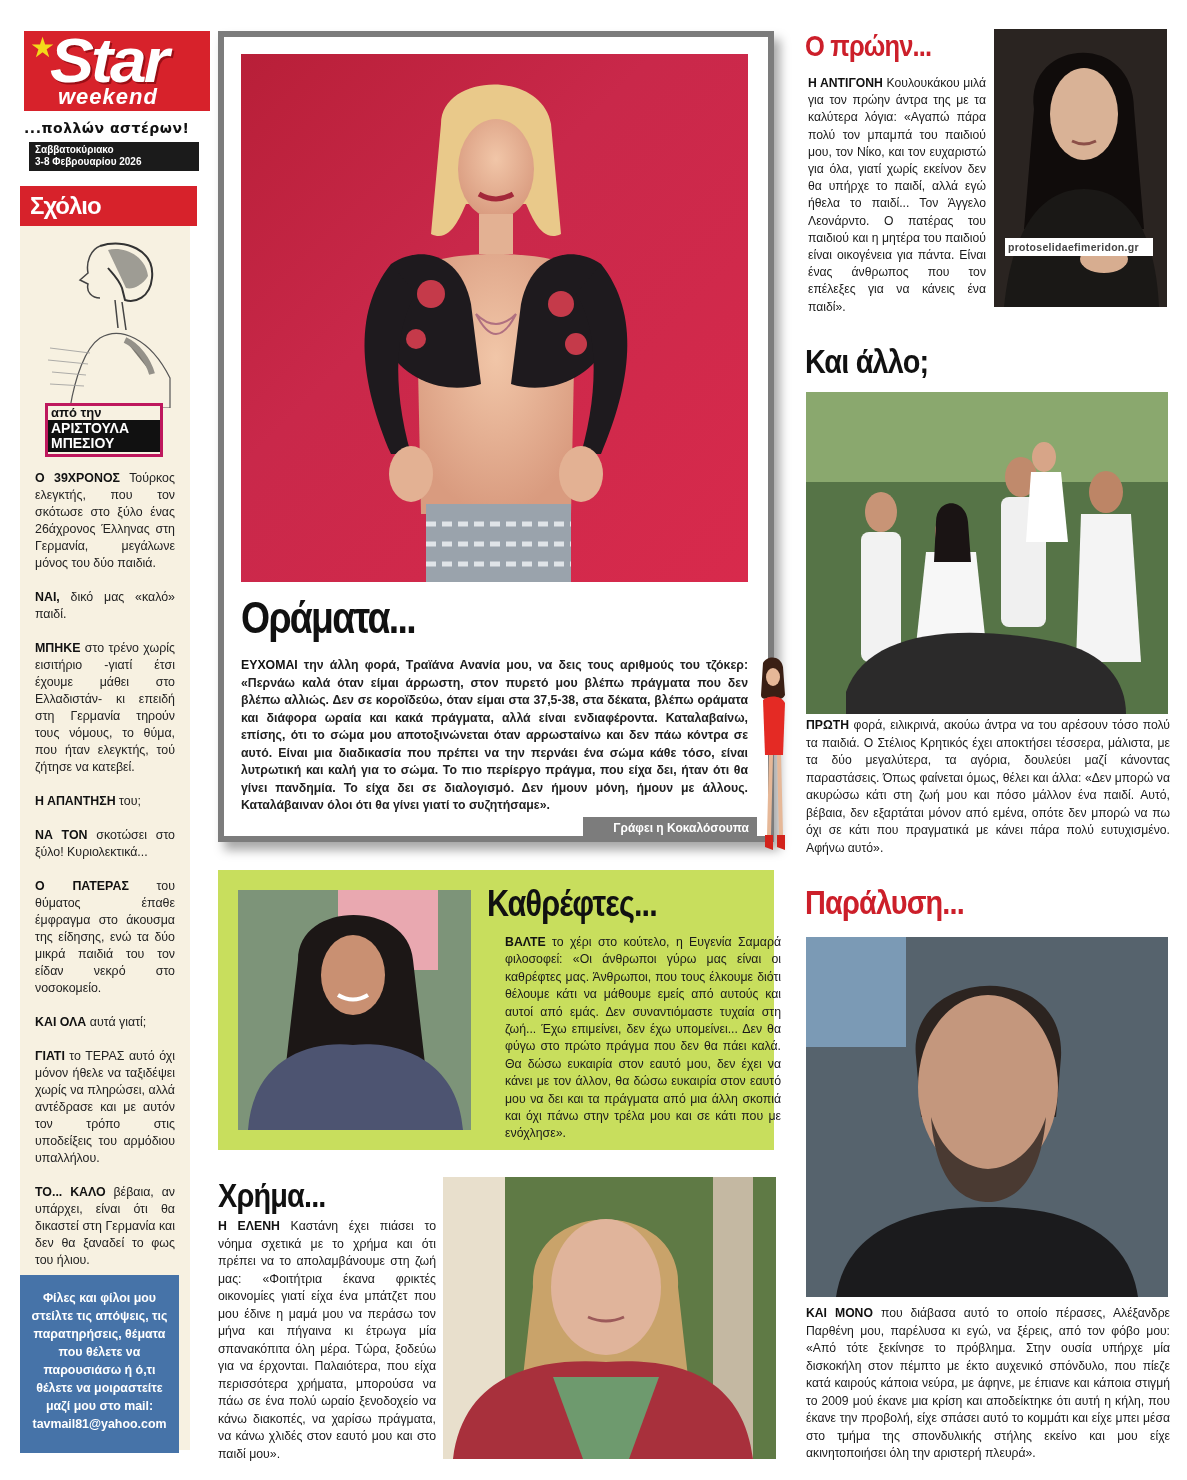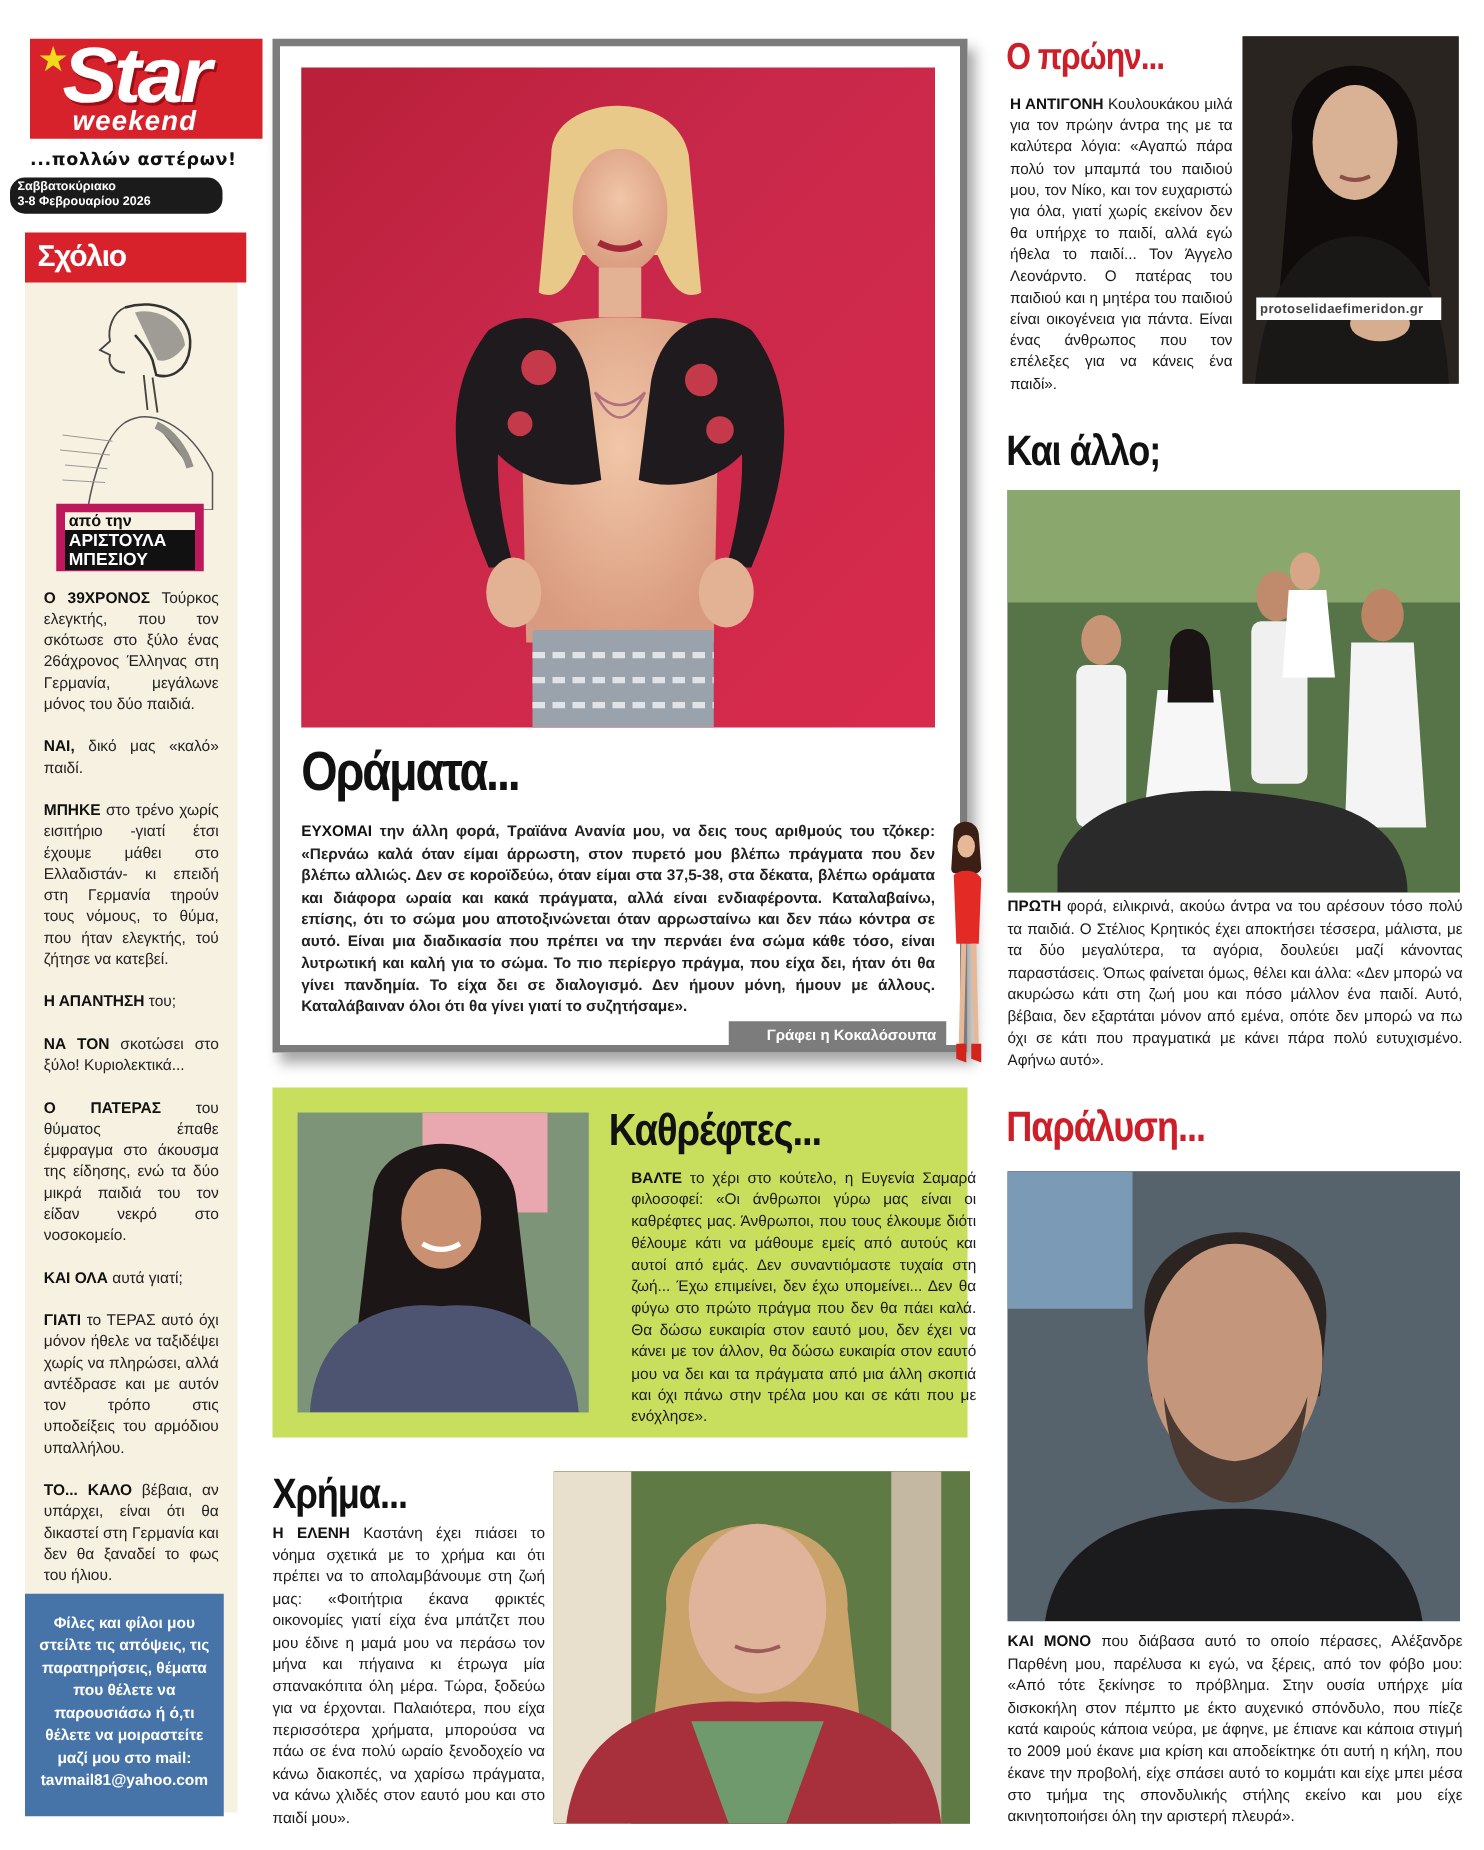--- a/index.html
+++ b/index.html
@@ -26,40 +26,39 @@
   .logo-sub {
     position: absolute; left: 34px; top: 56px;
     font: italic 900 22px/20px "Liberation Sans", sans-serif; color: #ffffff;
     letter-spacing: 1px;
   }
   .tagline {
     left: 24px; top: 120px; width: 190px;
     font: 700 14px/16px "DejaVu Sans", sans-serif; color: #111; letter-spacing: 0.5px;
   }
   .date-box {
-    left: 8px; top: 142px; width: 170px; height: 29px;
+    left: 29px; top: 142px; width: 170px; height: 29px;
     background: #1b1b1b; color: #fff; padding: 2px 6px;
     font: 700 10px/12px "Liberation Sans", sans-serif;
-    border-radius: 12px;
   }
   .comment-col {
     left: 20px; top: 186px; width: 170px; height: 1264px; background: #f7f1e1;
   }
   .comment-head {
     left: 20px; top: 186px; width: 177px; height: 40px; background: #d7222b;
     color: #fff; padding: 6px 10px;
     font: 700 24px/28px "Liberation Sans", sans-serif; letter-spacing: -1px;
     transform-origin: left;
   }
   .sketch {
     left: 30px; top: 228px; width: 150px; height: 180px;
   }
   .byline {
     left: 45px; top: 403px; width: 118px; height: 54px;
-    border: 7px solid #be185d;
+    border: 3px solid #be185d;
   }
   .byline .pre {
     background: #f7f1e1; color: #111; padding: 0 3px;
     font: 700 13px/14px "Liberation Sans", sans-serif;
   }
   .byline .name {
     background: #111; color: #fff; padding: 1px 3px;
     font: 700 14px/15px "Liberation Sans", sans-serif;
   }
   .comment-text {

